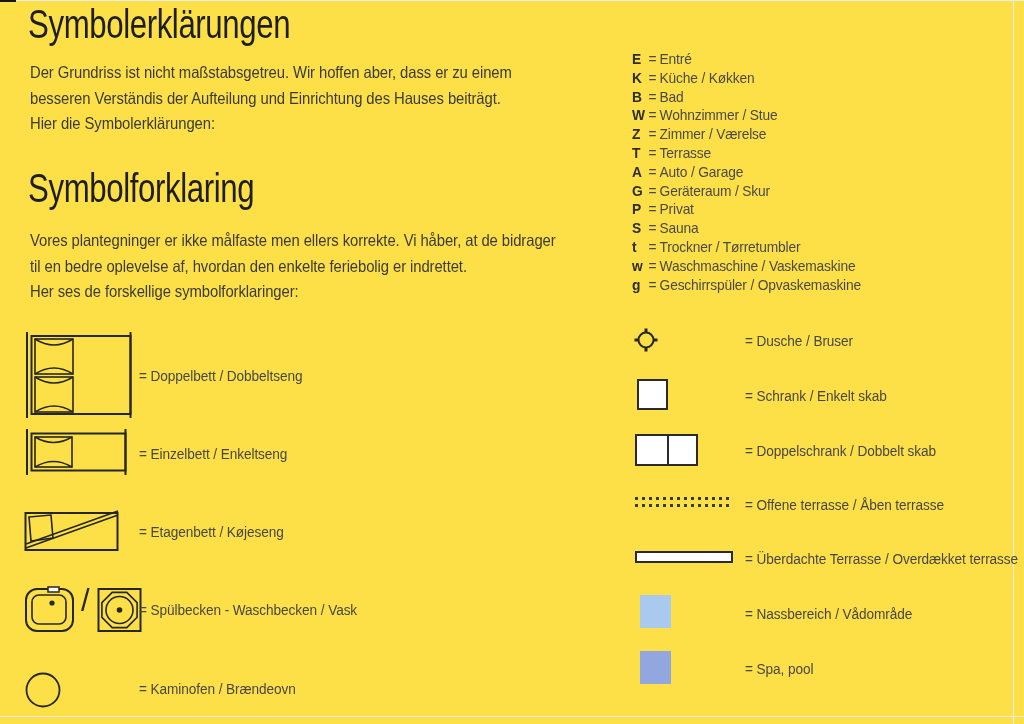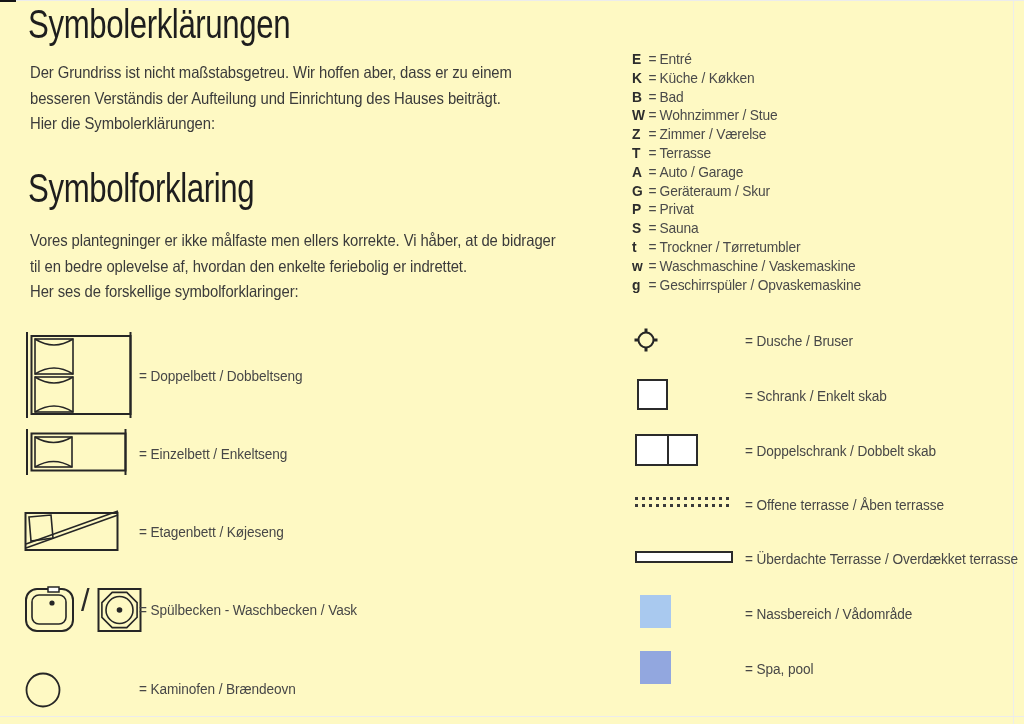--- a/index.html
+++ b/index.html
@@ -1,17 +1,17 @@
 <!DOCTYPE html>
 <html><head>
 <meta charset="utf-8">
 <style>
   html,body{margin:0;padding:0;background:#fff;}
   .page{
-    position:relative;width:1024px;height:724px;background:#fef9c3;
+    position:relative;width:1024px;height:724px;background:#fde047;
     font-family:"Liberation Sans",sans-serif;overflow:hidden;color:#3b3b3b;
   }
   .edge{position:absolute;background:#ececec;}
   .tick{position:absolute;left:0;top:0;width:16px;height:2px;background:#151515;}
   .t1{
     position:absolute;left:28px;font-size:40px;font-weight:400;color:#1e1e1e;
     transform:scaleX(0.78);transform-origin:0 0;white-space:nowrap;letter-spacing:-0.5px;
   }
   .intro{
     position:absolute;left:30px;font-size:16.5px;line-height:25.5px;color:#3b3b3b;

